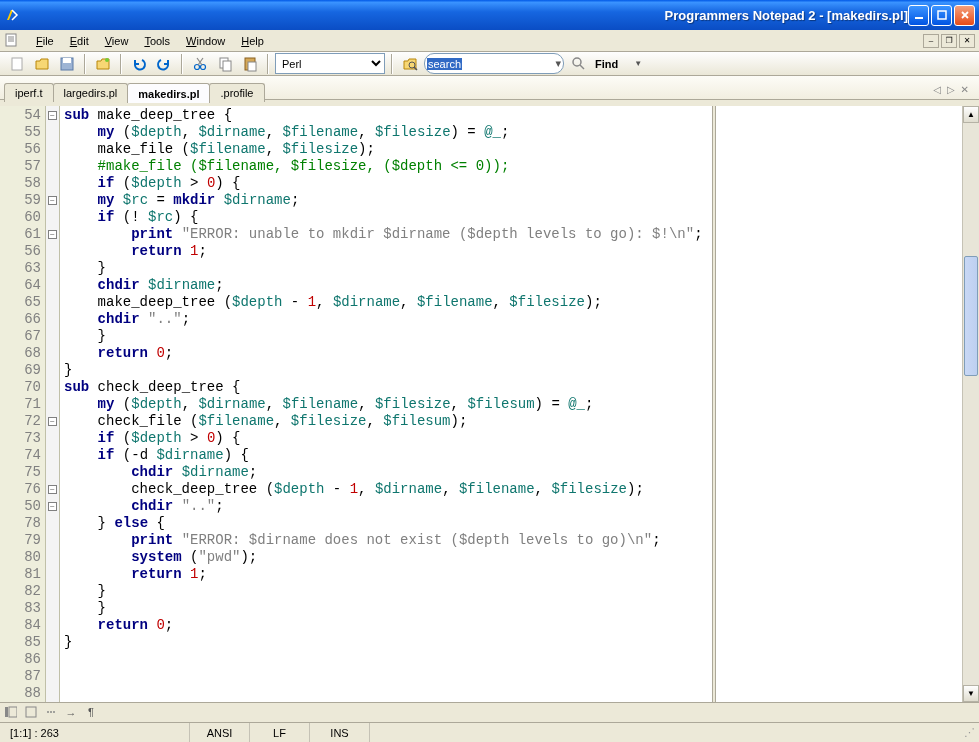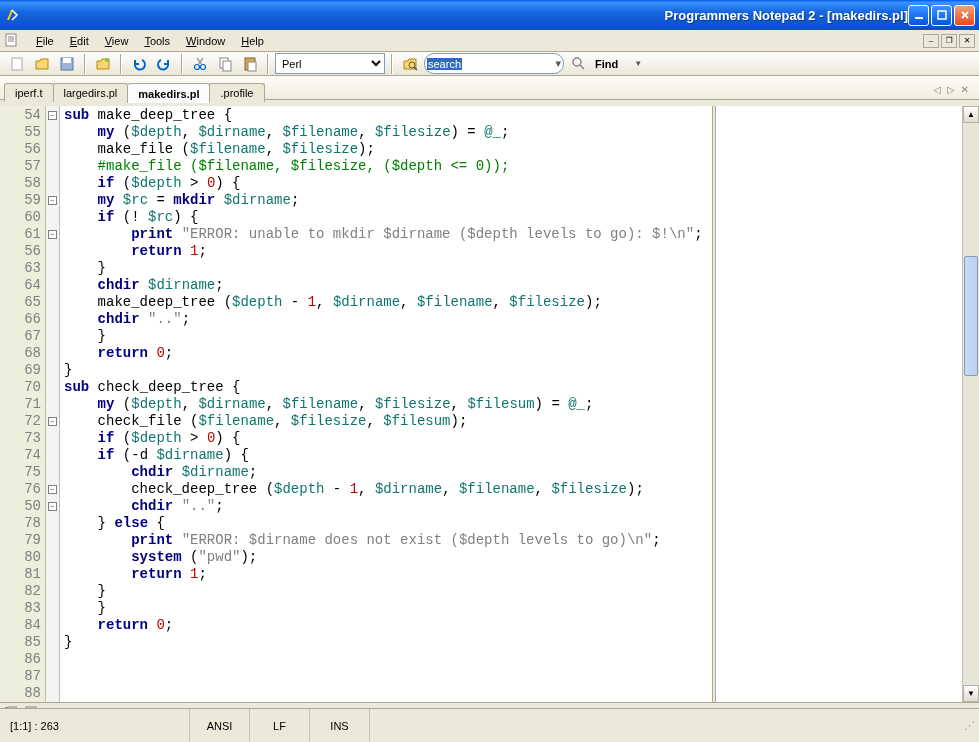--- a/index.html
+++ b/index.html
@@ -55,21 +55,21 @@
 .k { color:#000080; font-weight:bold; }
 .v { color:#0f766e; }
 .n { color:#c00000; }
 .s { color:#808080; }
 .c { color:#008000; }
 .p { color:#000; }
 
 
 .botbar { position:absolute; bottom:20px; left:0; right:0; height:20px; background:#ece9d8; border-top:1px solid #aca899; display:flex; align-items:center; padding:0 4px; gap:6px; color:#555; font-size:11px; }
 .botbar .ico { width:14px; height:14px; display:inline-block; text-align:center; }
-.statusbar { position:absolute; bottom:0; left:0; right:0; height:34px; background:#ece9d8; border-top:1px solid #aca899; display:flex; align-items:center; font-size:11px; }
+.statusbar { position:absolute; bottom:0; left:0; right:0; height:20px; background:#ece9d8; border-top:1px solid #aca899; display:flex; align-items:center; font-size:11px; }
 .statusbar .cell { padding:0 10px; border-right:1px solid #c5c2b5; height:100%; display:flex; align-items:center; }
 .statusbar .cell.first { width:190px; }
 .statusbar .cell.w { width:60px; justify-content:center; }
 .statusbar .grip { margin-left:auto; padding:0 4px; color:#999; }
 </style>
 </head>
 <body>
 
 <div class="titlebar">
   <span class="app-icon">

